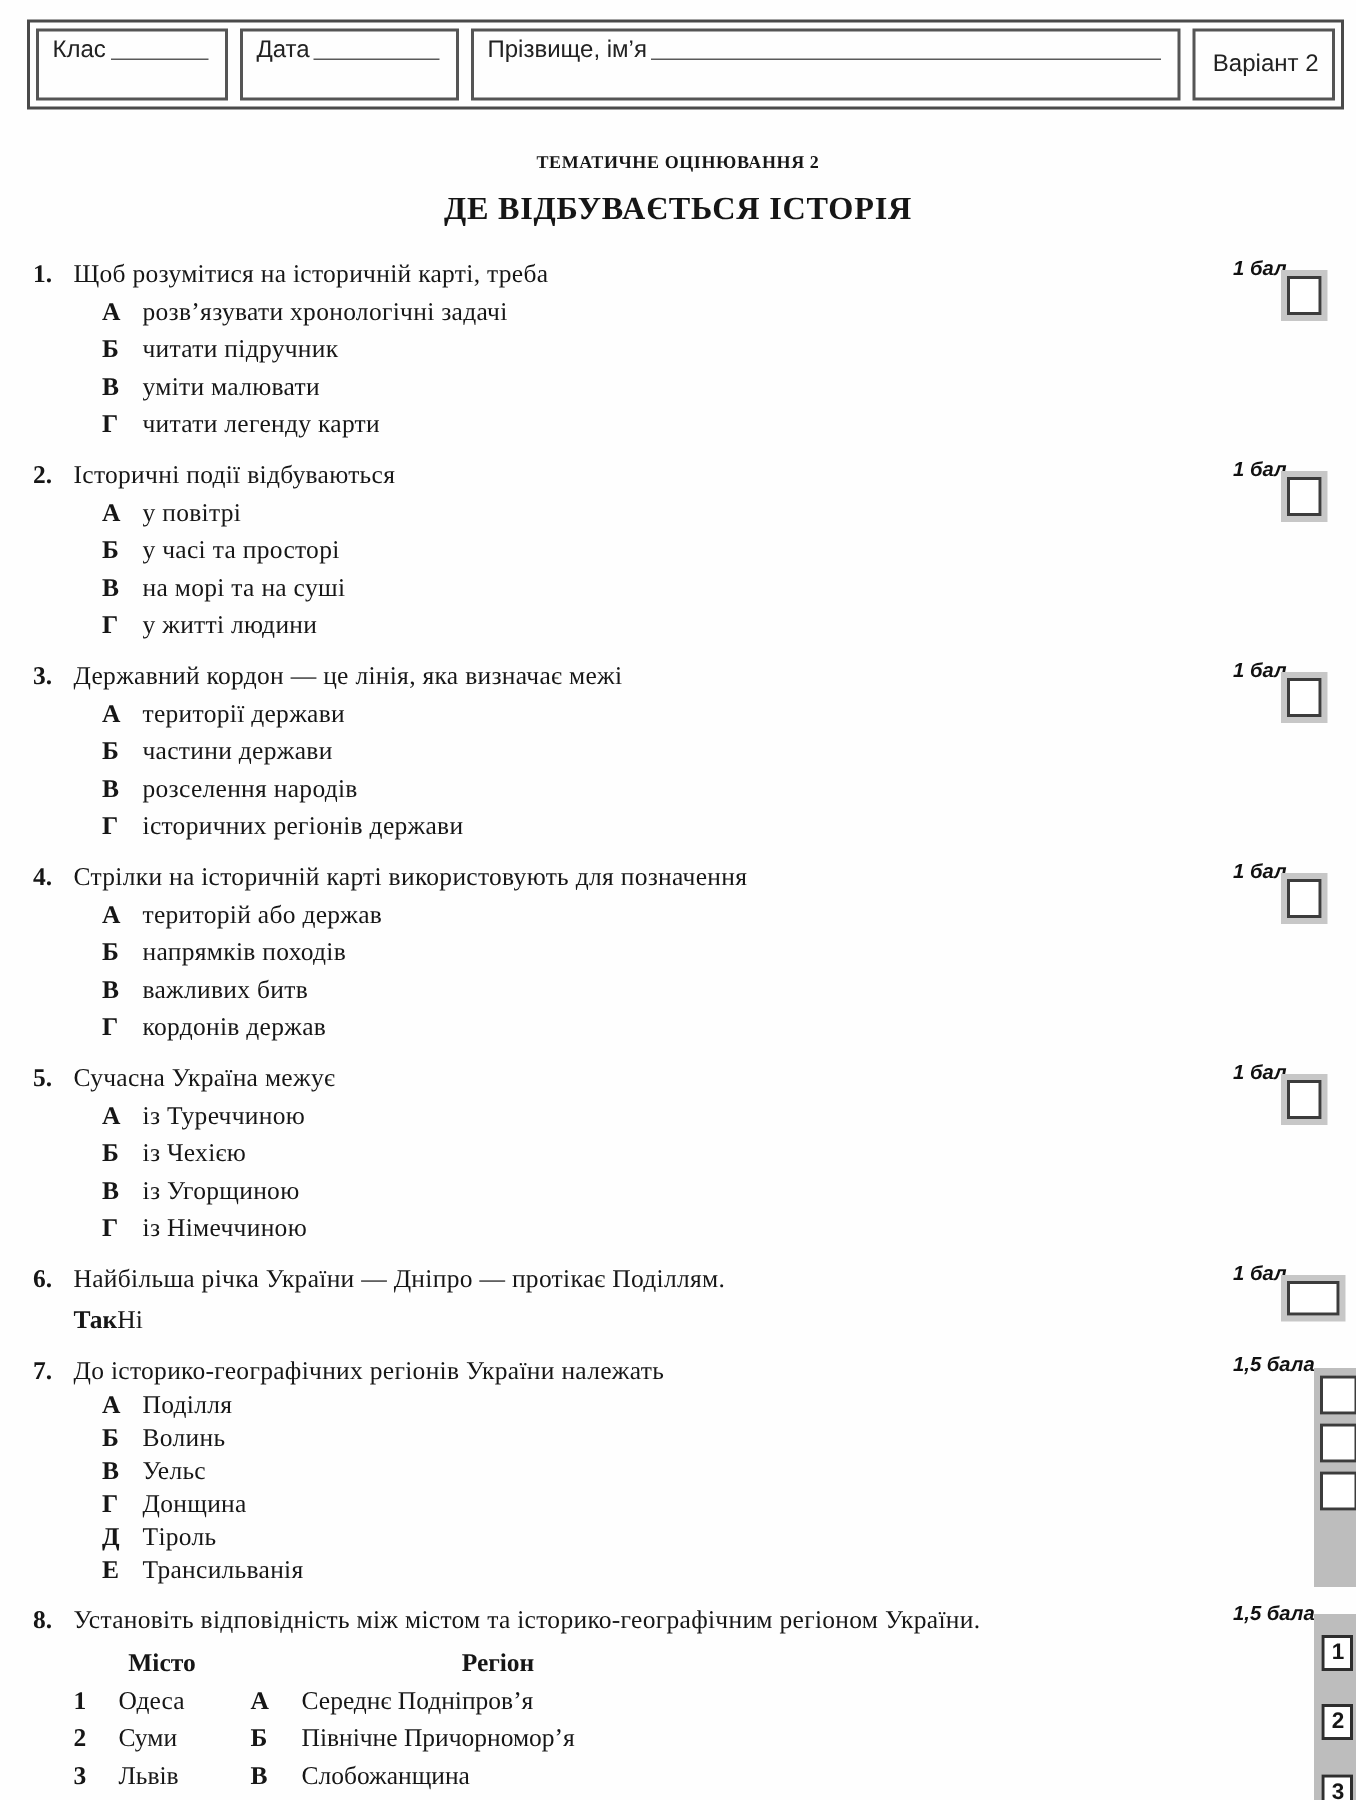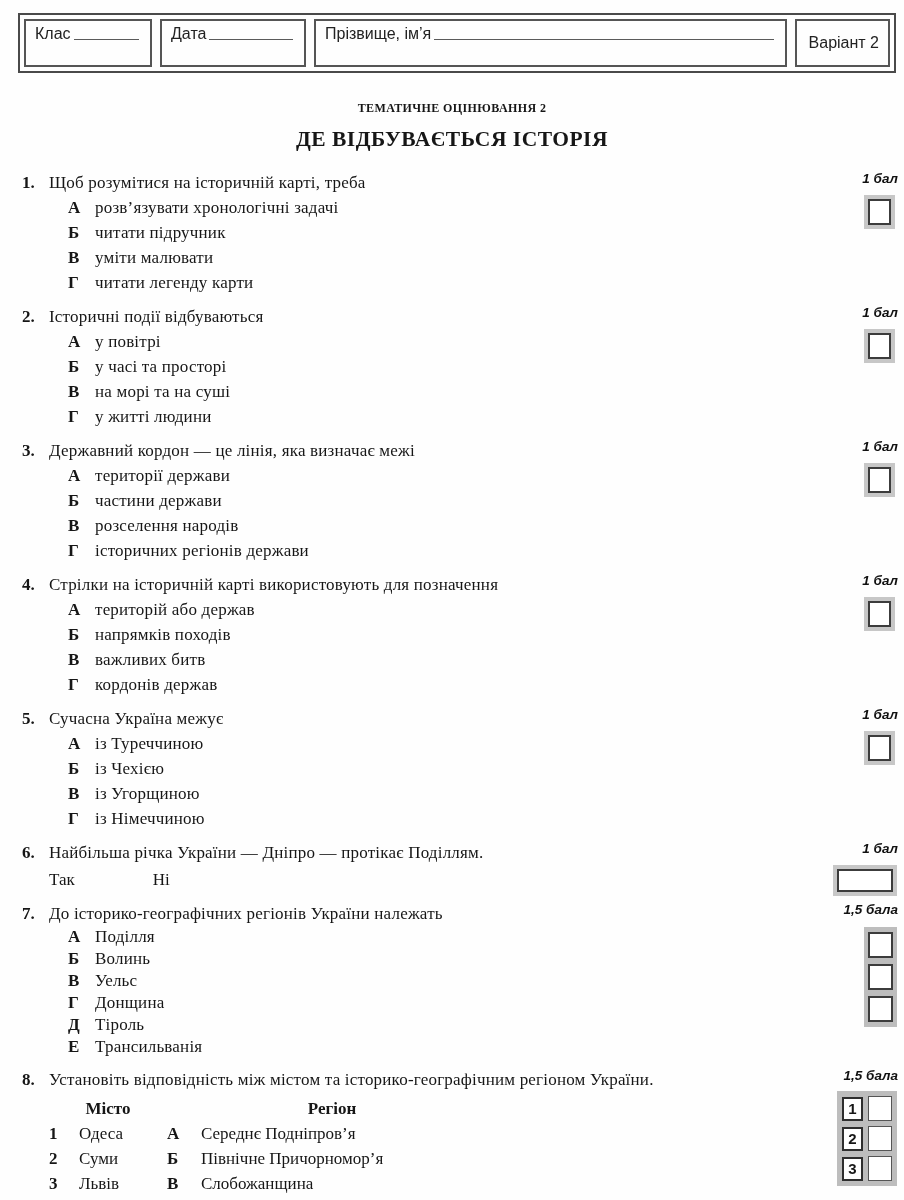--- a/index.html
+++ b/index.html
@@ -35,33 +35,33 @@
   .q-head { display:flex; font-size:17px; line-height:25px; }
   .q-num  { width:27px; font-weight:bold; flex:none; }
   .q-text { letter-spacing:.2px; }
   .q-options { padding-left:46px; }
   .q-option { display:flex; font-size:17px; line-height:25px; }
   .q-options.compact .q-option { line-height:22px; }
   .opt-letter { width:27px; font-weight:bold; flex:none; }
   .opt-text { letter-spacing:.2px; }
   .tf-row { padding-left:27px; font-size:17px; line-height:25px; margin-top:2px; }
   .tf-opt { display:inline-block; }
-  .tf-opt.first { font-weight:normal; margin-right:78px; }
+  .tf-opt.first { font-weight:bold; }
   
   .match-table {
     margin-left:27px; margin-top:4px;
     display:grid; grid-template-columns:30px 88px 34px auto;
     font-size:17px; line-height:25px;
   }
   .match-header { font-weight:bold; }
   .left-h  { grid-column:1 / 3; text-align:center; }
   .right-h { grid-column:3 / 5; width:330px; text-align:center; }
   .m-num, .m-letter { font-weight:bold; }
   
-  .q-score { width:76px; flex:none; display:flex; flex-direction:column; align-items:flex-end; padding-top:1px; }
+  .q-score { width:76px; flex:none; display:flex; padding-top:1px; }
   .points {
     font-family:"Liberation Sans","DejaVu Sans",sans-serif;
     font-weight:bold; font-style:italic; font-size:13.5px; white-space:nowrap; color:#111;
   }
   .checkbox {
     width:23px; height:26px; background:#fff; border:2px solid #3c3c3c;
     box-shadow:0 0 0 4px #c7c7c7; margin:13px 7px 0 0;
   }
   .checkbox.wide { width:56px; height:23px; margin-right:5px; }
   .box-strip {

